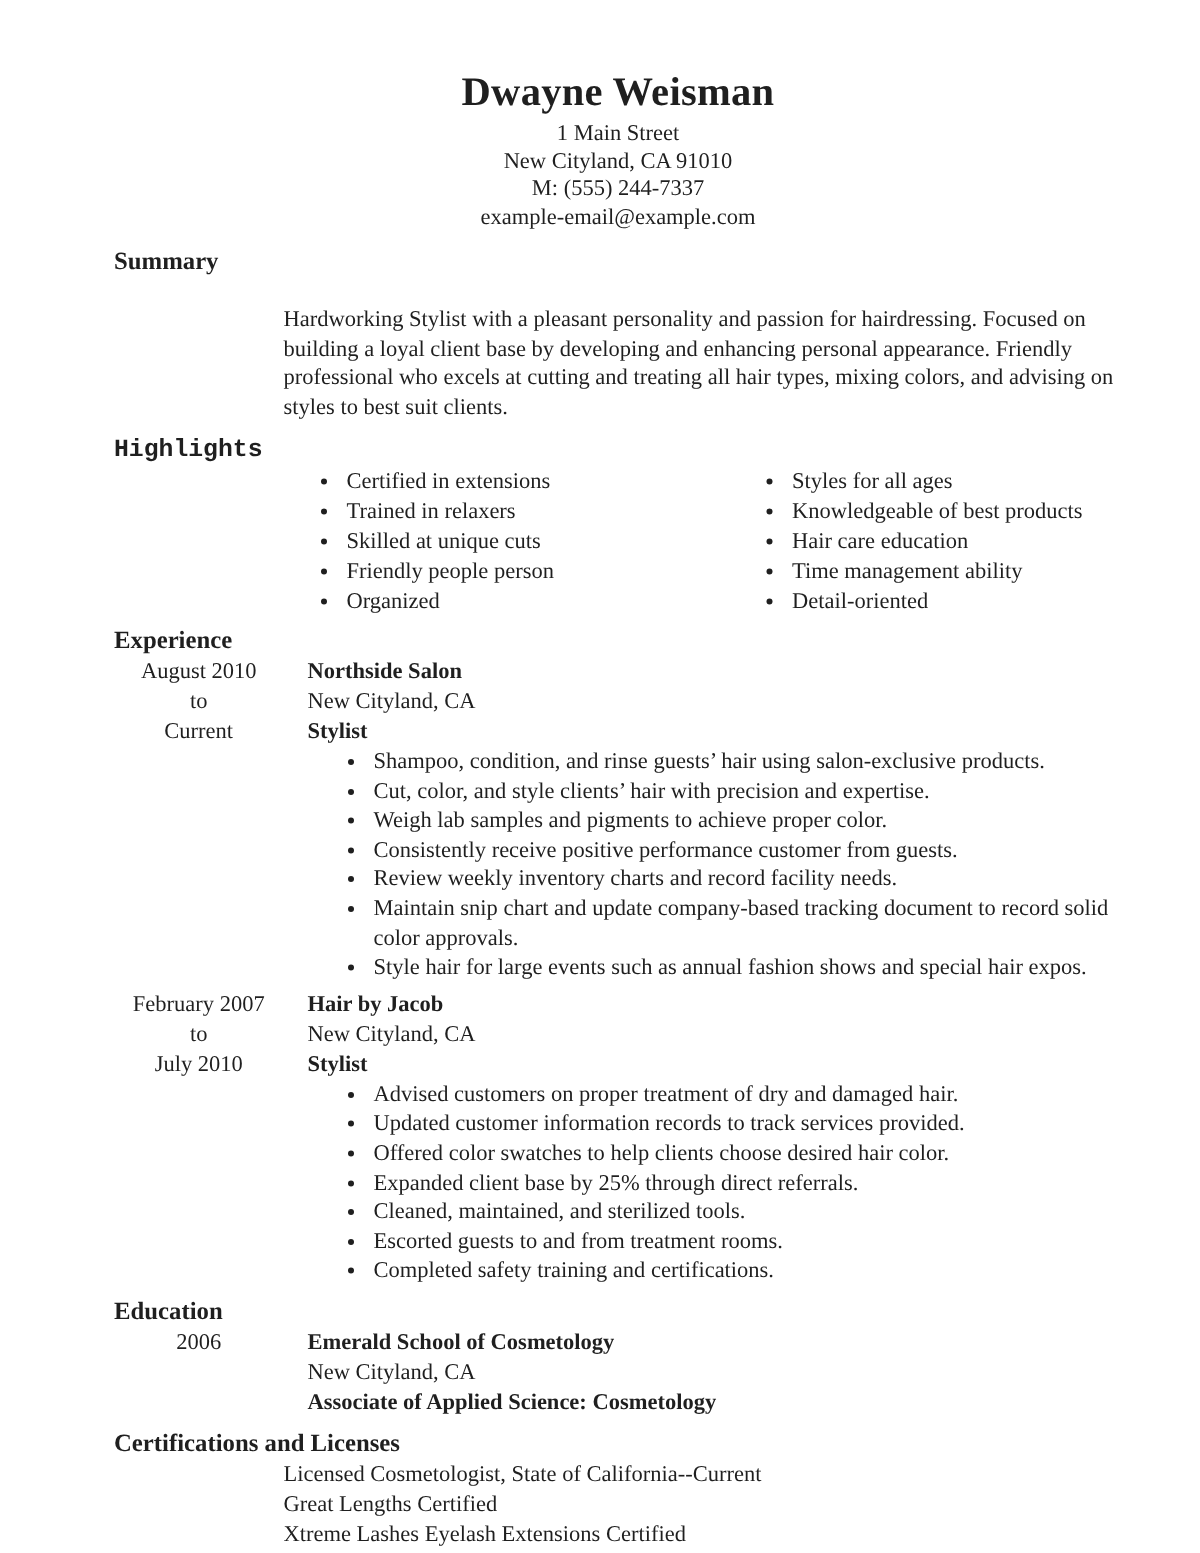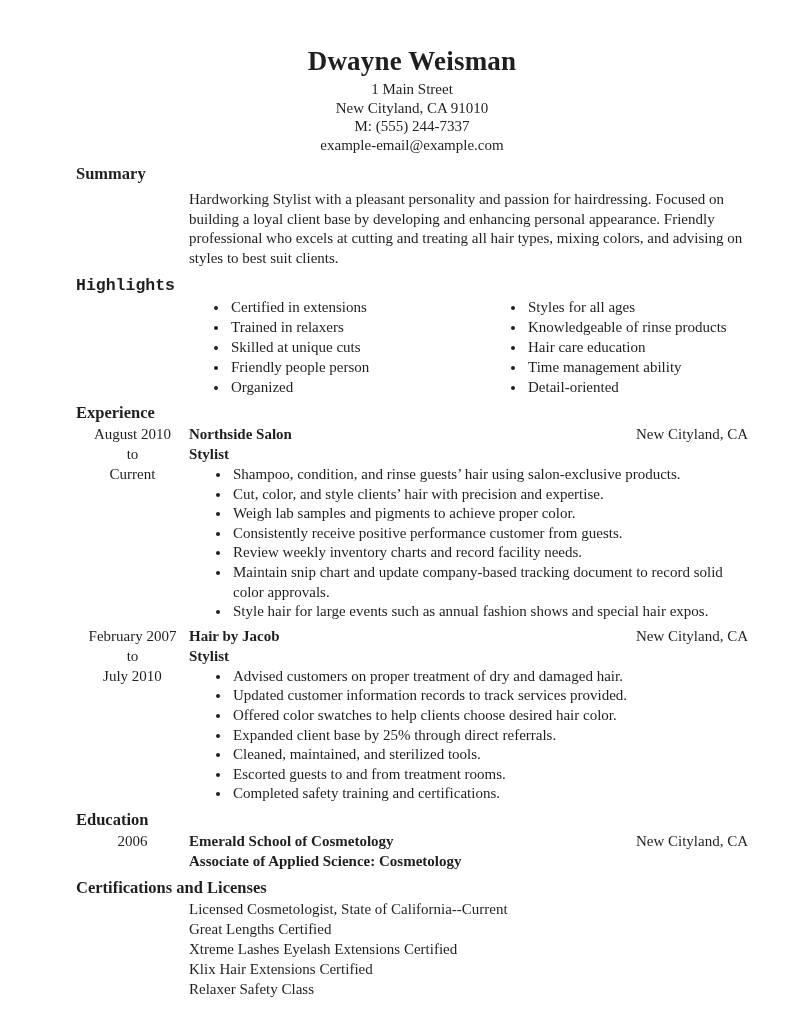--- a/index.html
+++ b/index.html
@@ -19,37 +19,37 @@
   
   .sec-heading { font-size:16.5px; font-weight:bold; line-height:19px; }
   .h-summary { margin-top:10px; }
   .h-highlights { margin-top:8px;font-family:Liberation Mono, monospace; }
   .h-experience { margin-top:6px; }
   .h-education { margin-top:6px; }
   .h-certs { margin-top:7px; }
 
   .indented { margin-left:113px; }
 
-  .summary-text { margin-top:7px; line-height:19.5px; max-width:582px; }
+  .summary-text { margin-top:21px; line-height:19.5px; max-width:582px; }
 
   
   .hl-cols { display:flex; margin-top:2px; }
   .hl-col { width:297px; }
   .hl-col.right { width:auto; }
   ul { list-style:disc; }
   .hl-col ul { padding-left:40px; }
   li { line-height:20px; padding-left:2px; }
 
   
-  .entry { display:flex; margin-top:2px; }
+  .entry { display:flex; margin-top:2px;gap:16px; }
   .entry2 { margin-top:4px; }
   .edu-entry { margin-top:2px; }
   .dates { width:113px; flex-shrink:0; text-align:center; line-height:20px; }
   .ebody { flex:1; min-width:0; }
-  .erow { display:flex; justify-content:space-between; line-height:20px; }
+  .erow { display:flex; justify-content:space-between; line-height:20px;flex-direction:column; }
   .bold { font-weight:bold; }
   .ebody ul { padding-left:42px; margin-top:1px; }
   .ebody li { line-height:19.6px; }
 
   
   .cert-list { margin-top:2px; }
   .cert-line { line-height:20px; }
 </style>
 </head>
 <body>
@@ -74,21 +74,21 @@
         <li>Certified in extensions</li>
         <li>Trained in relaxers</li>
         <li>Skilled at unique cuts</li>
         <li>Friendly people person</li>
         <li>Organized</li>
       </ul>
     </div>
     <div class="hl-col right">
       <ul>
         <li>Styles for all ages</li>
-        <li>Knowledgeable of rinse products</li>
+        <li>Knowledgeable of best products</li>
         <li>Hair care education</li>
         <li>Time management ability</li>
         <li>Detail-oriented</li>
       </ul>
     </div>
   </div>
 
   <div class="sec-heading h-experience">Experience</div>
 
   <div class="entry">

